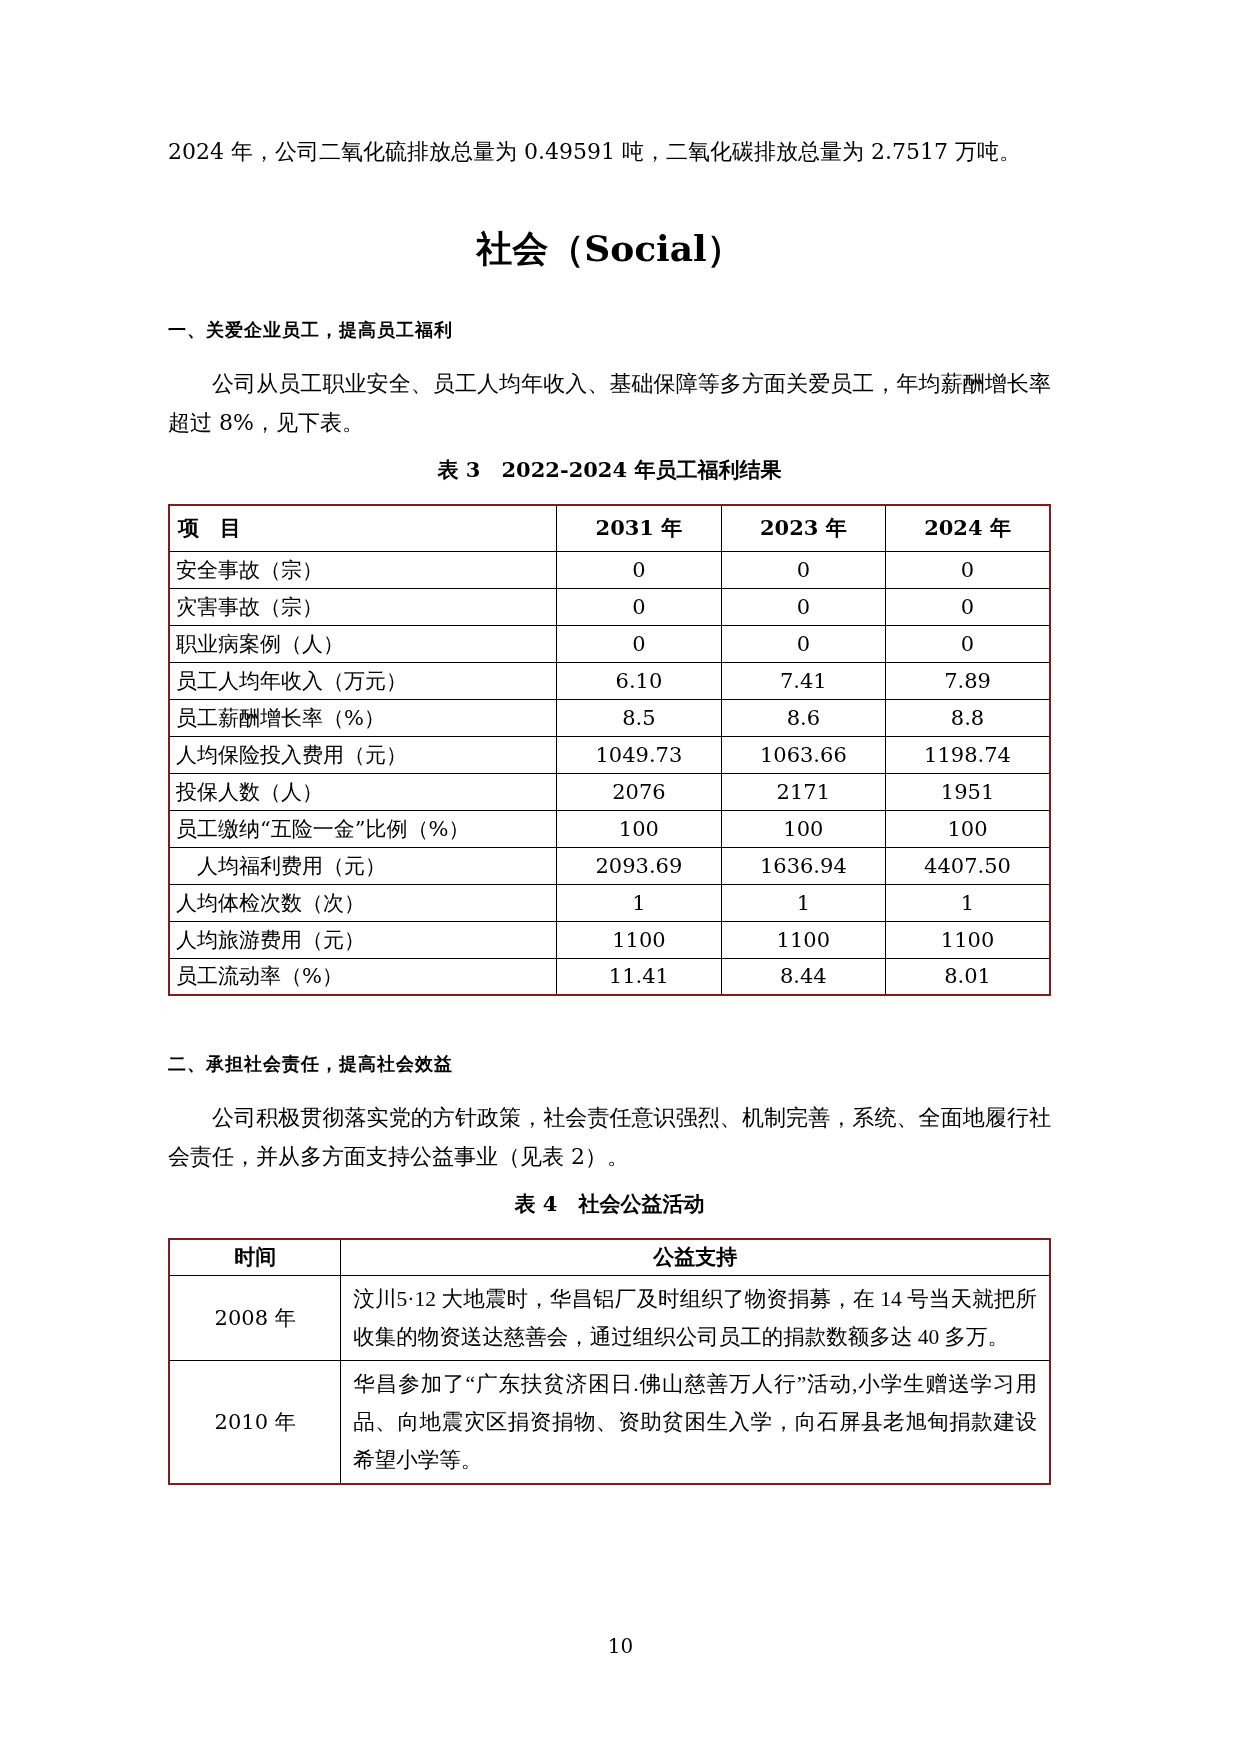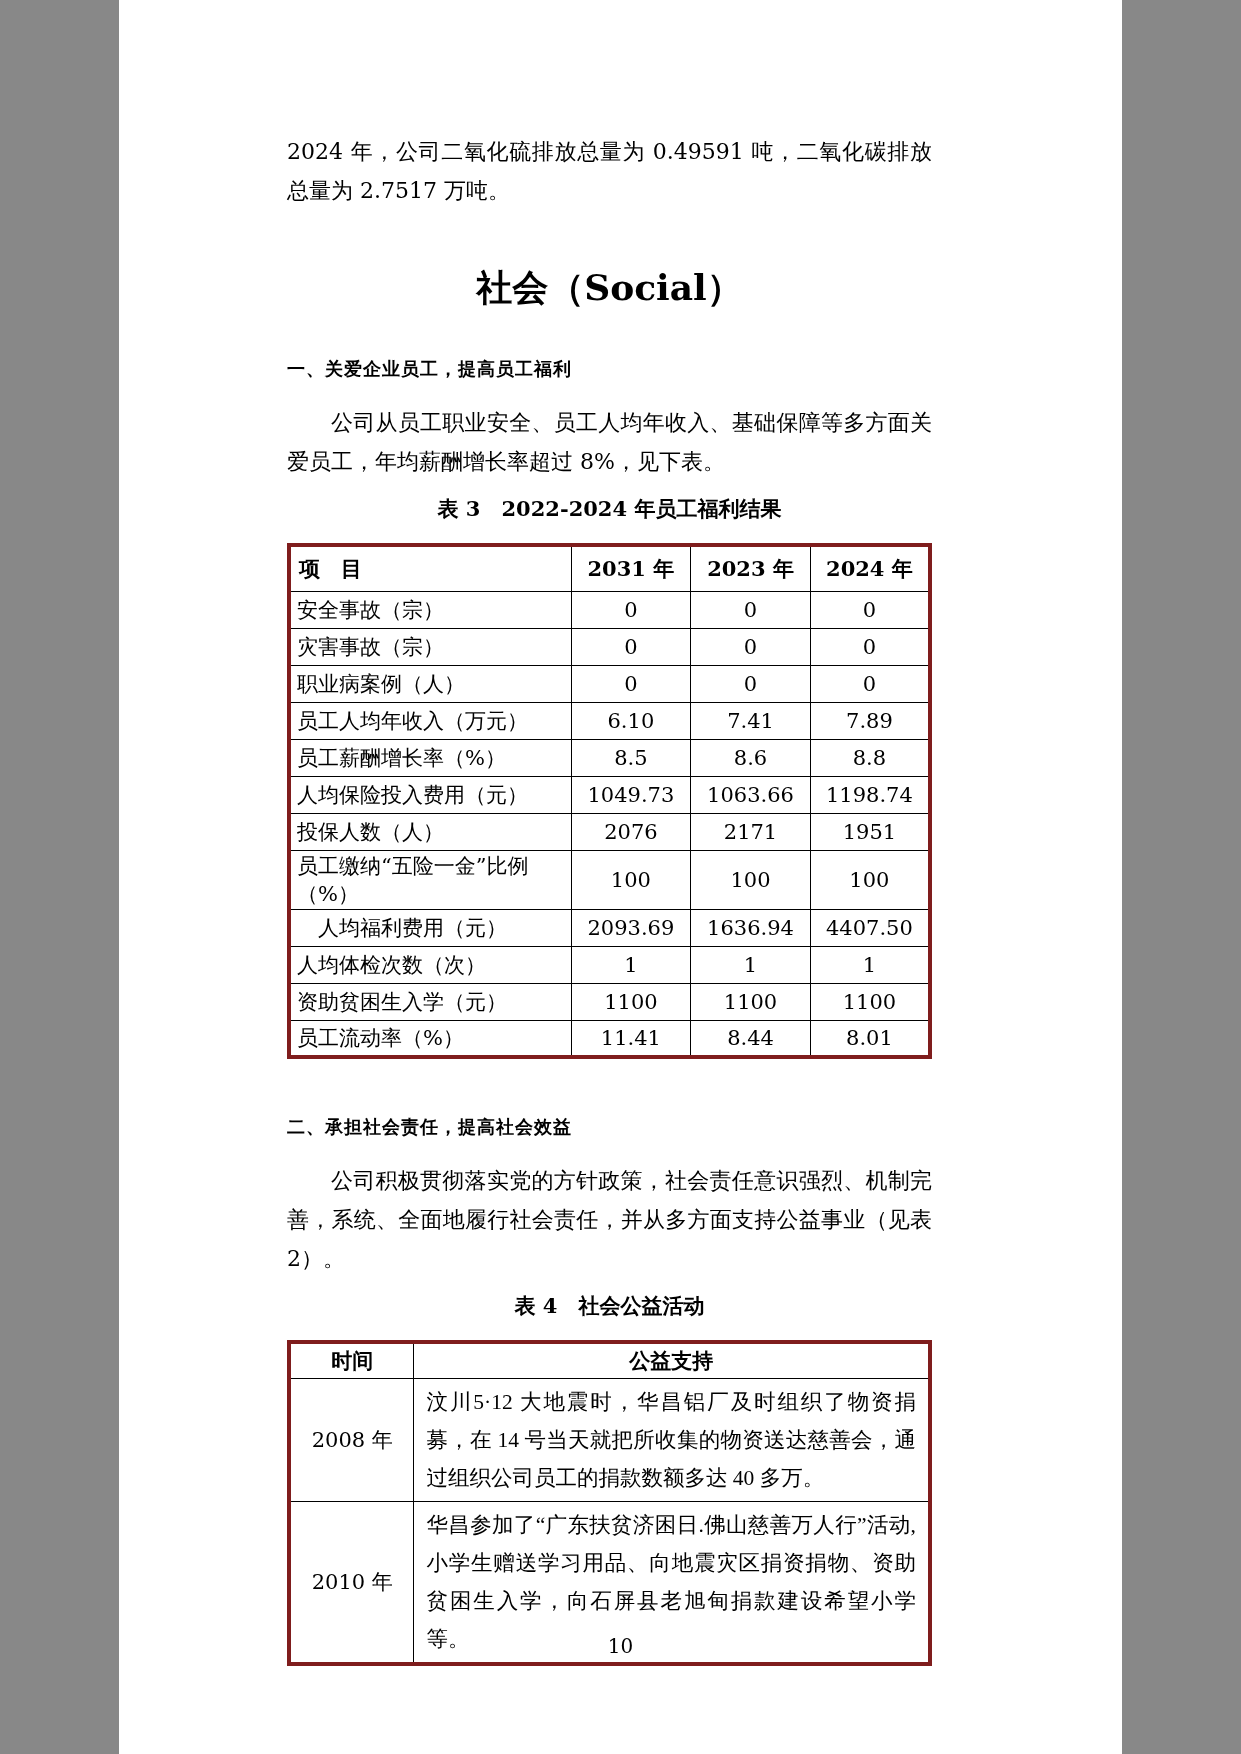--- a/index.html
+++ b/index.html
@@ -2,21 +2,21 @@
 <html><head>
 <meta charset="utf-8">
 <style>
   html, body {
     margin: 0;
     padding: 0;
     background: #888;
   }
   .page {
     position: relative;
-    width: 1003px;
+    width: 1241px;
     height: 1754px;
     margin: 0 auto;
     background: #ffffff;
     box-sizing: border-box;
     padding: 132px 190px 0 168px;
     font-family: "DejaVu Serif", "Liberation Serif", serif;
     color: #000000;
     overflow: hidden;
   }
   .intro-para {
@@ -52,21 +52,21 @@
   .table-caption {
     margin: 14px 0 6px 0;
     font-size: 21px;
     font-weight: bold;
     text-align: center;
   }
   table {
     width: 100%;
     border-collapse: collapse;
     table-layout: fixed;
-    border: 4px solid #7f1d1d;
+    border: 2px solid #7f1d1d;
     margin-top: 20px;
   }
   th, td {
     border: 1.5px solid #000;
     font-size: 21px;
     font-weight: normal;
     box-sizing: border-box;
   }
   
   .welfare-table col.c-label  { width: 44%; }
@@ -201,21 +201,21 @@
         <td>1636.94</td>
         <td>4407.50</td>
       </tr>
       <tr>
         <td class="label">人均体检次数（次）</td>
         <td>1</td>
         <td>1</td>
         <td>1</td>
       </tr>
       <tr>
-        <td class="label">资助贫困生入学（元）</td>
+        <td class="label">人均旅游费用（元）</td>
         <td>1100</td>
         <td>1100</td>
         <td>1100</td>
       </tr>
       <tr>
         <td class="label">员工流动率（%）</td>
         <td>11.41</td>
         <td>8.44</td>
         <td>8.01</td>
       </tr>

